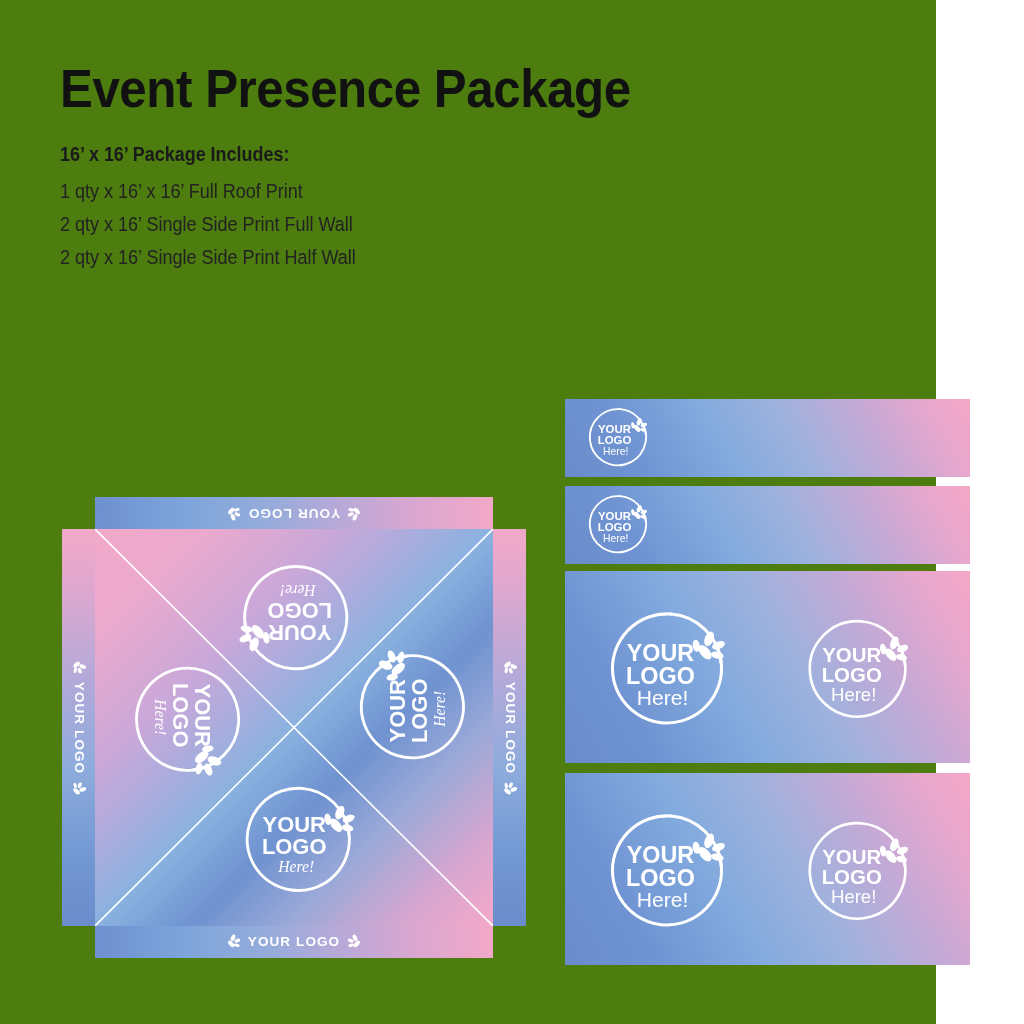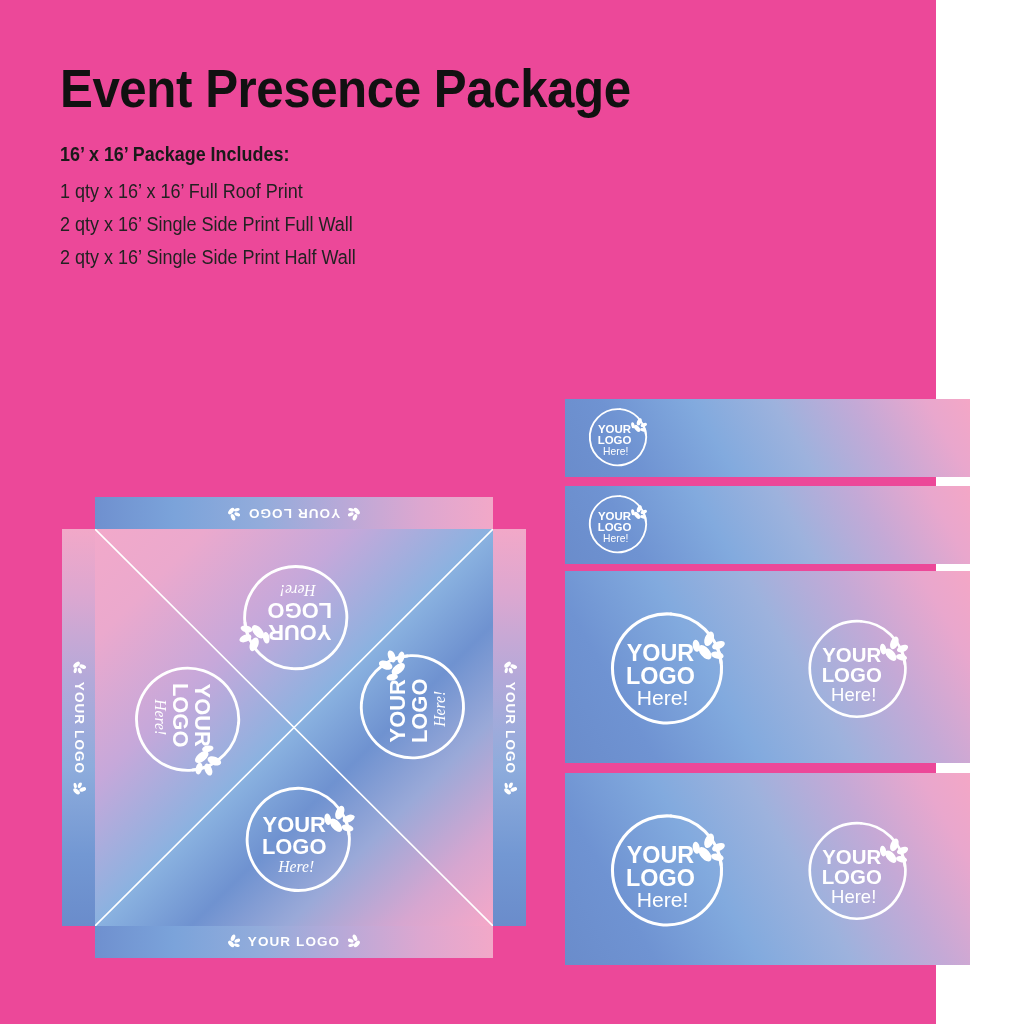--- a/index.html
+++ b/index.html
@@ -2,21 +2,21 @@
 <html><head>
 <meta charset="utf-8">
 <style>
   * { box-sizing: border-box; margin: 0; padding: 0; }
   html, body {
     width: 1024px; height: 1024px;
     background: #ffffff;
     font-family: "Liberation Sans", sans-serif;
     overflow: hidden;
   }
-  #stage { position: relative; width: 936px; height: 1024px; background: #ec4899; }
+  #stage { position: relative; width: 936px; height: 1024px; background: #4d7c0f; }
 
   
   .title {
     position: absolute; left: 60px; top: 58px;
     font-family: "Liberation Sans", sans-serif;
     font-size: 53px; font-weight: bold; letter-spacing: -0.5px;
     color: #111111; white-space: nowrap;
     transform: scaleX(0.93); transform-origin: left top;
   }
   .sub-head {

